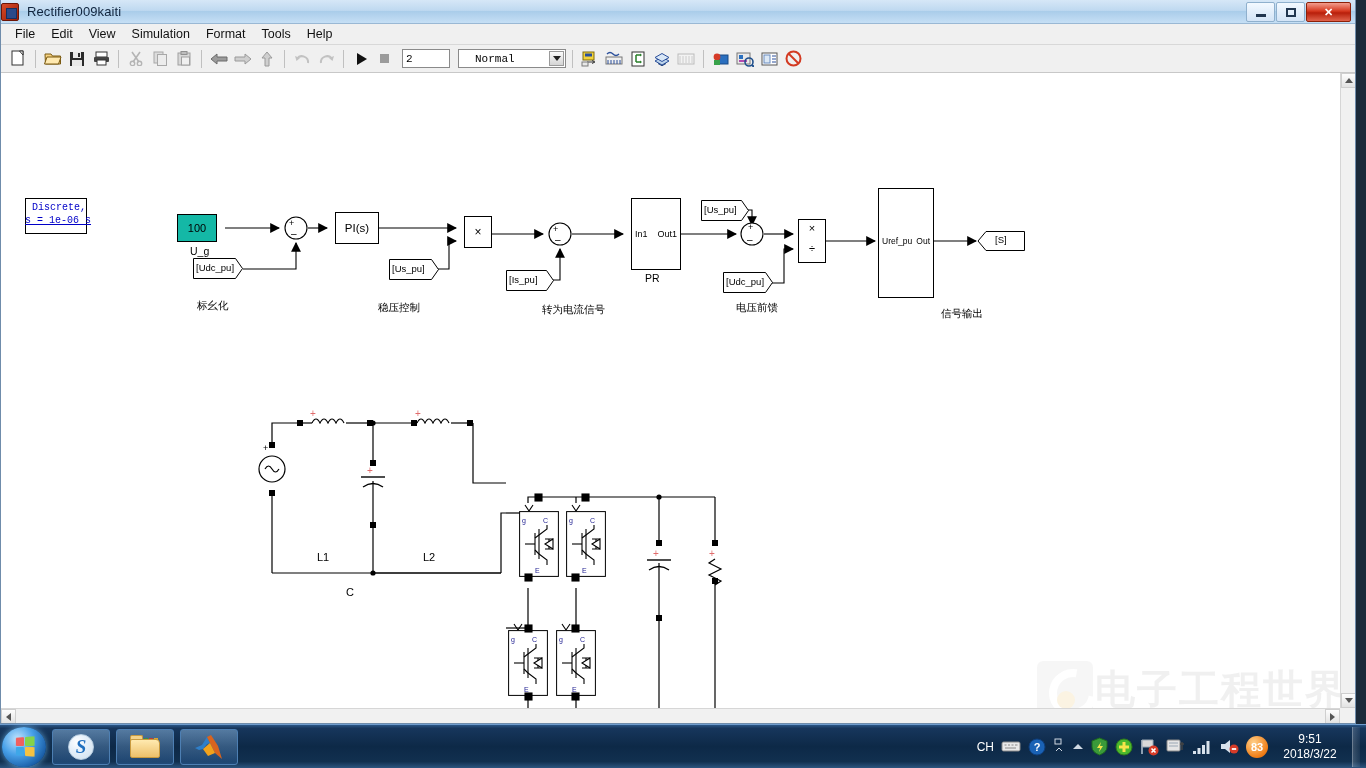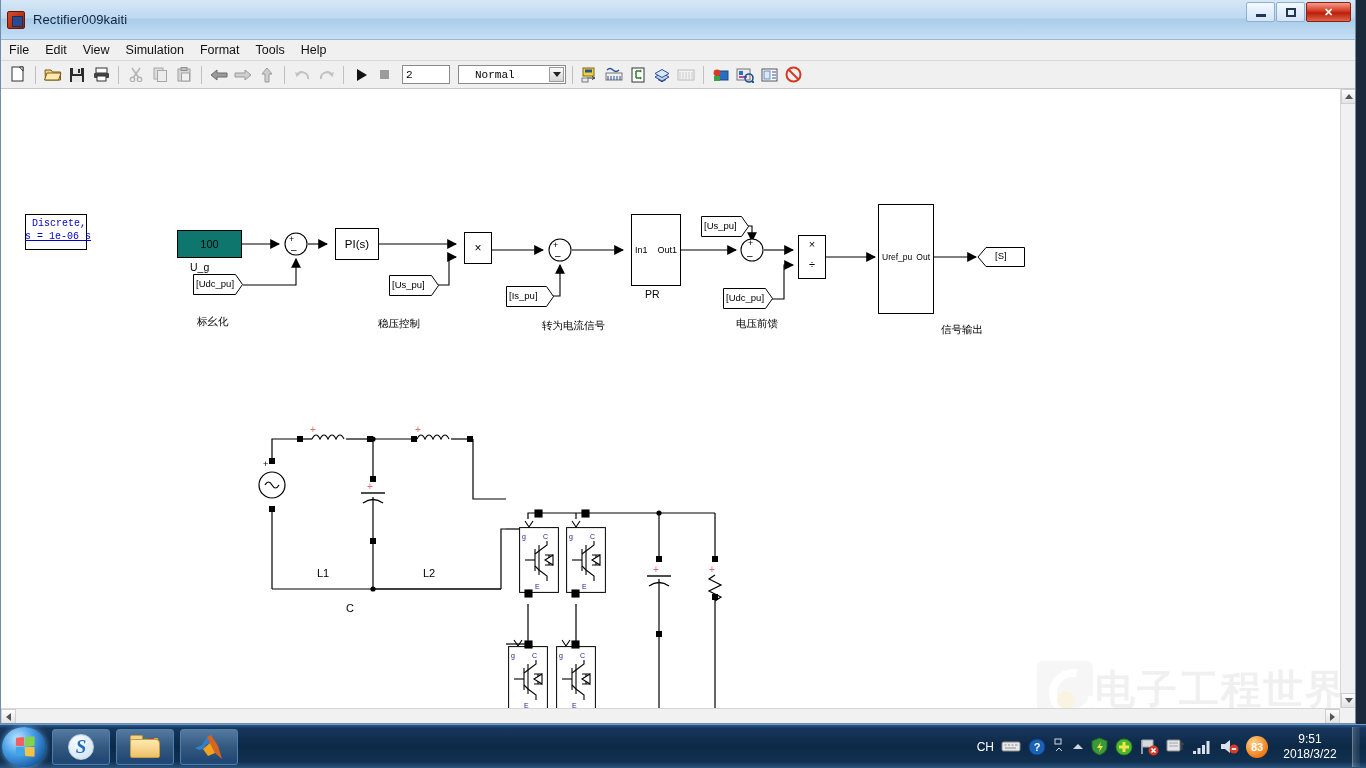--- a/index.html
+++ b/index.html
@@ -21,25 +21,24 @@
     position: absolute;
     left: 0; top: 0;
     width: 1356px; height: 724px;
     background: #ffffff;
     border: 1px solid #6f8cab;
     border-top: none;
     display: flex;
     flex-direction: column;
   }
   .titlebar {
-    height: 40px;
+    height: 24px;
     background: linear-gradient(to bottom, #d6e7f7 0%, #bfd9f0 45%, #aacdea 50%, #c6dff5 100%);
     border-bottom: 1px solid #9ab8d4;
     display: flex; align-items: center;
-    padding-left: 6px;
     position: relative;
   }
   .title-icon {
     width: 18px; height: 18px;
     background: linear-gradient(135deg,#d94b28,#9b1d09);
     border: 1px solid #6b1405;
     border-radius: 2px;
     position: relative;
     margin-right: 8px;
     flex: 0 0 auto;
@@ -76,20 +75,21 @@
   }
   .win-btn .glyph-min { width:10px; height:3px; background:#21364f; margin-top:6px; }
   .win-btn .glyph-max { width:10px; height:9px; border:2px solid #21364f; }
 
   
   .menubar {
     height: 21px;
     background: #f0f0f0;
     border-bottom: 1px solid #d8d8d8;
     display: flex; align-items: center;
+    padding-left: 6px;
   }
   .menu-item {
     font-size: 12.5px; color: #111;
     padding: 2px 8px;
     cursor: default;
   }
 
   
   .toolbar {
     height: 28px;
@@ -536,21 +536,21 @@
           <text x="554" y="170" font-size="10" font-family="Liberation Sans">–</text>
         </g>
 
         <g>
           <circle cx="751" cy="161" r="11" fill="#fff" stroke="#000" stroke-width="1.1"></circle>
           <text x="747" y="157" font-size="9" font-family="Liberation Sans">+</text>
           <text x="746" y="170" font-size="10" font-family="Liberation Sans">–</text>
         </g>
       </svg>
 
-      <div class="blk" style="left:176px; top:141px; width:65px; height:28px; border:1px solid #000; background:#0f766e; display:flex;align-items:center;justify-content:center;">
+      <div class="blk" style="left:176px; top:141px; width:40px; height:28px; border:1px solid #000; background:#14b8a6; display:flex;align-items:center;justify-content:center;">
         <span style="font-size:11px;">100</span>
       </div>
       <div class="lbl" style="left:189px; top:172px;">U_g</div>
 
       <div class="blk" style="left:192px; top:185px; width:50px; height:21px;">
         <svg width="50" height="21">
             <path d="M0.5,0.5 h42 l7,10 -7,10 h-42 z" fill="#fff" stroke="#000"></path>
           </svg>
         <span style="position:absolute;left:3px;top:4px;font-size:9.5px;">[Udc_pu]</span>
       </div>

